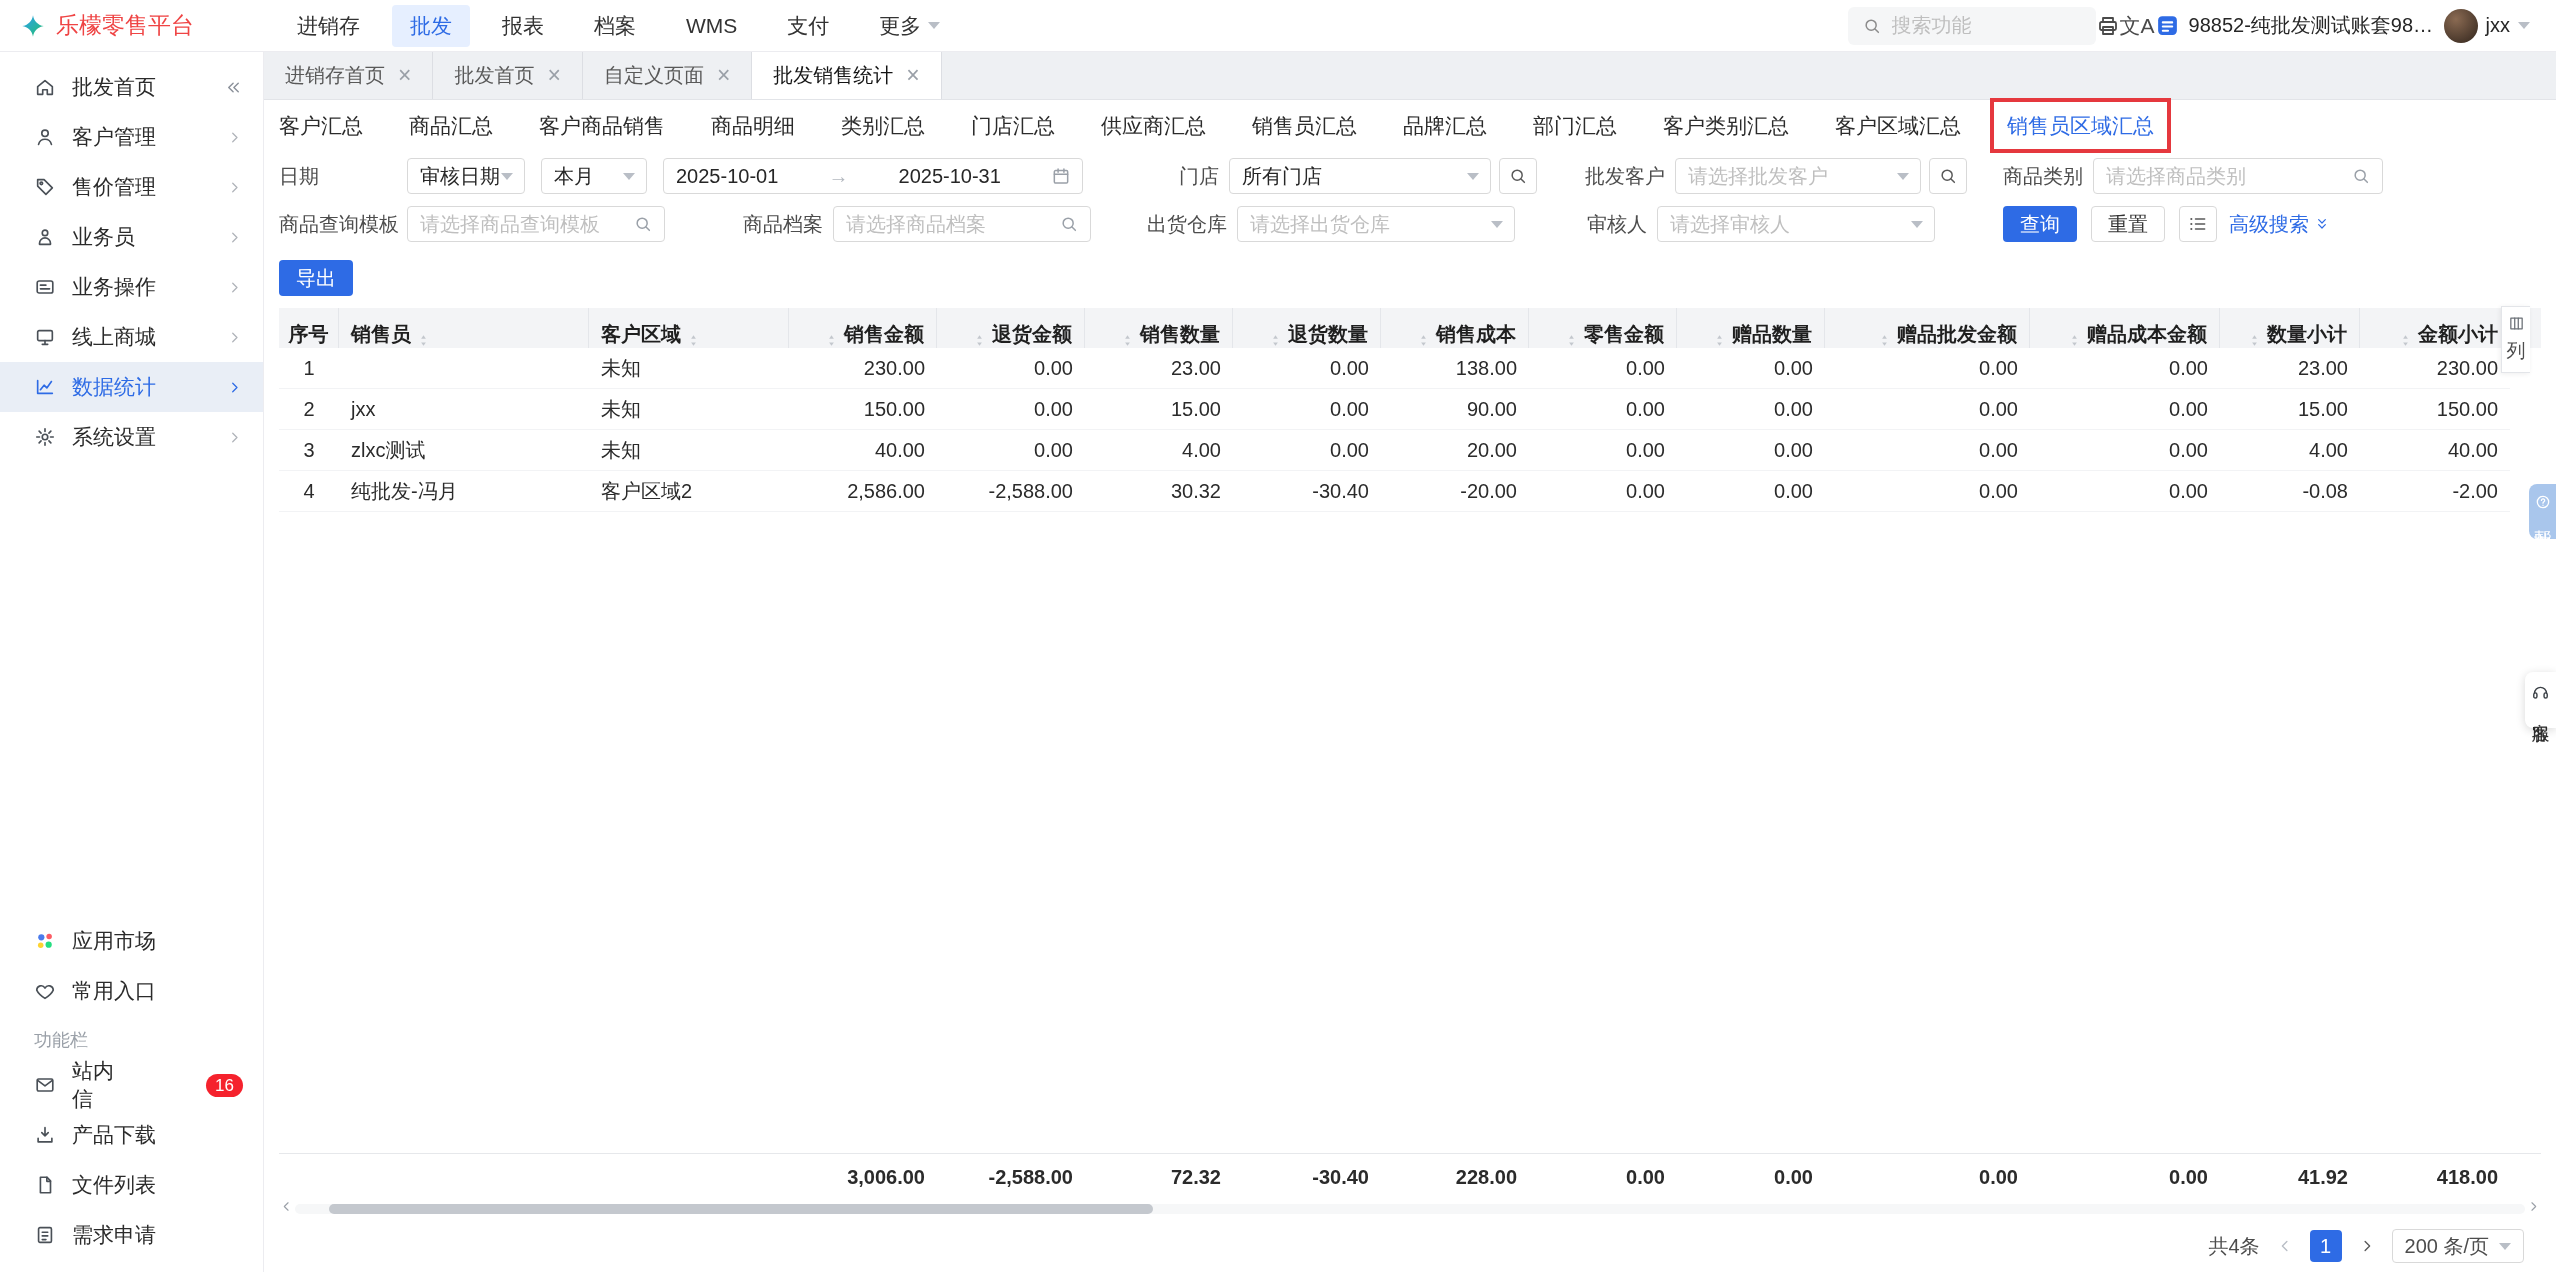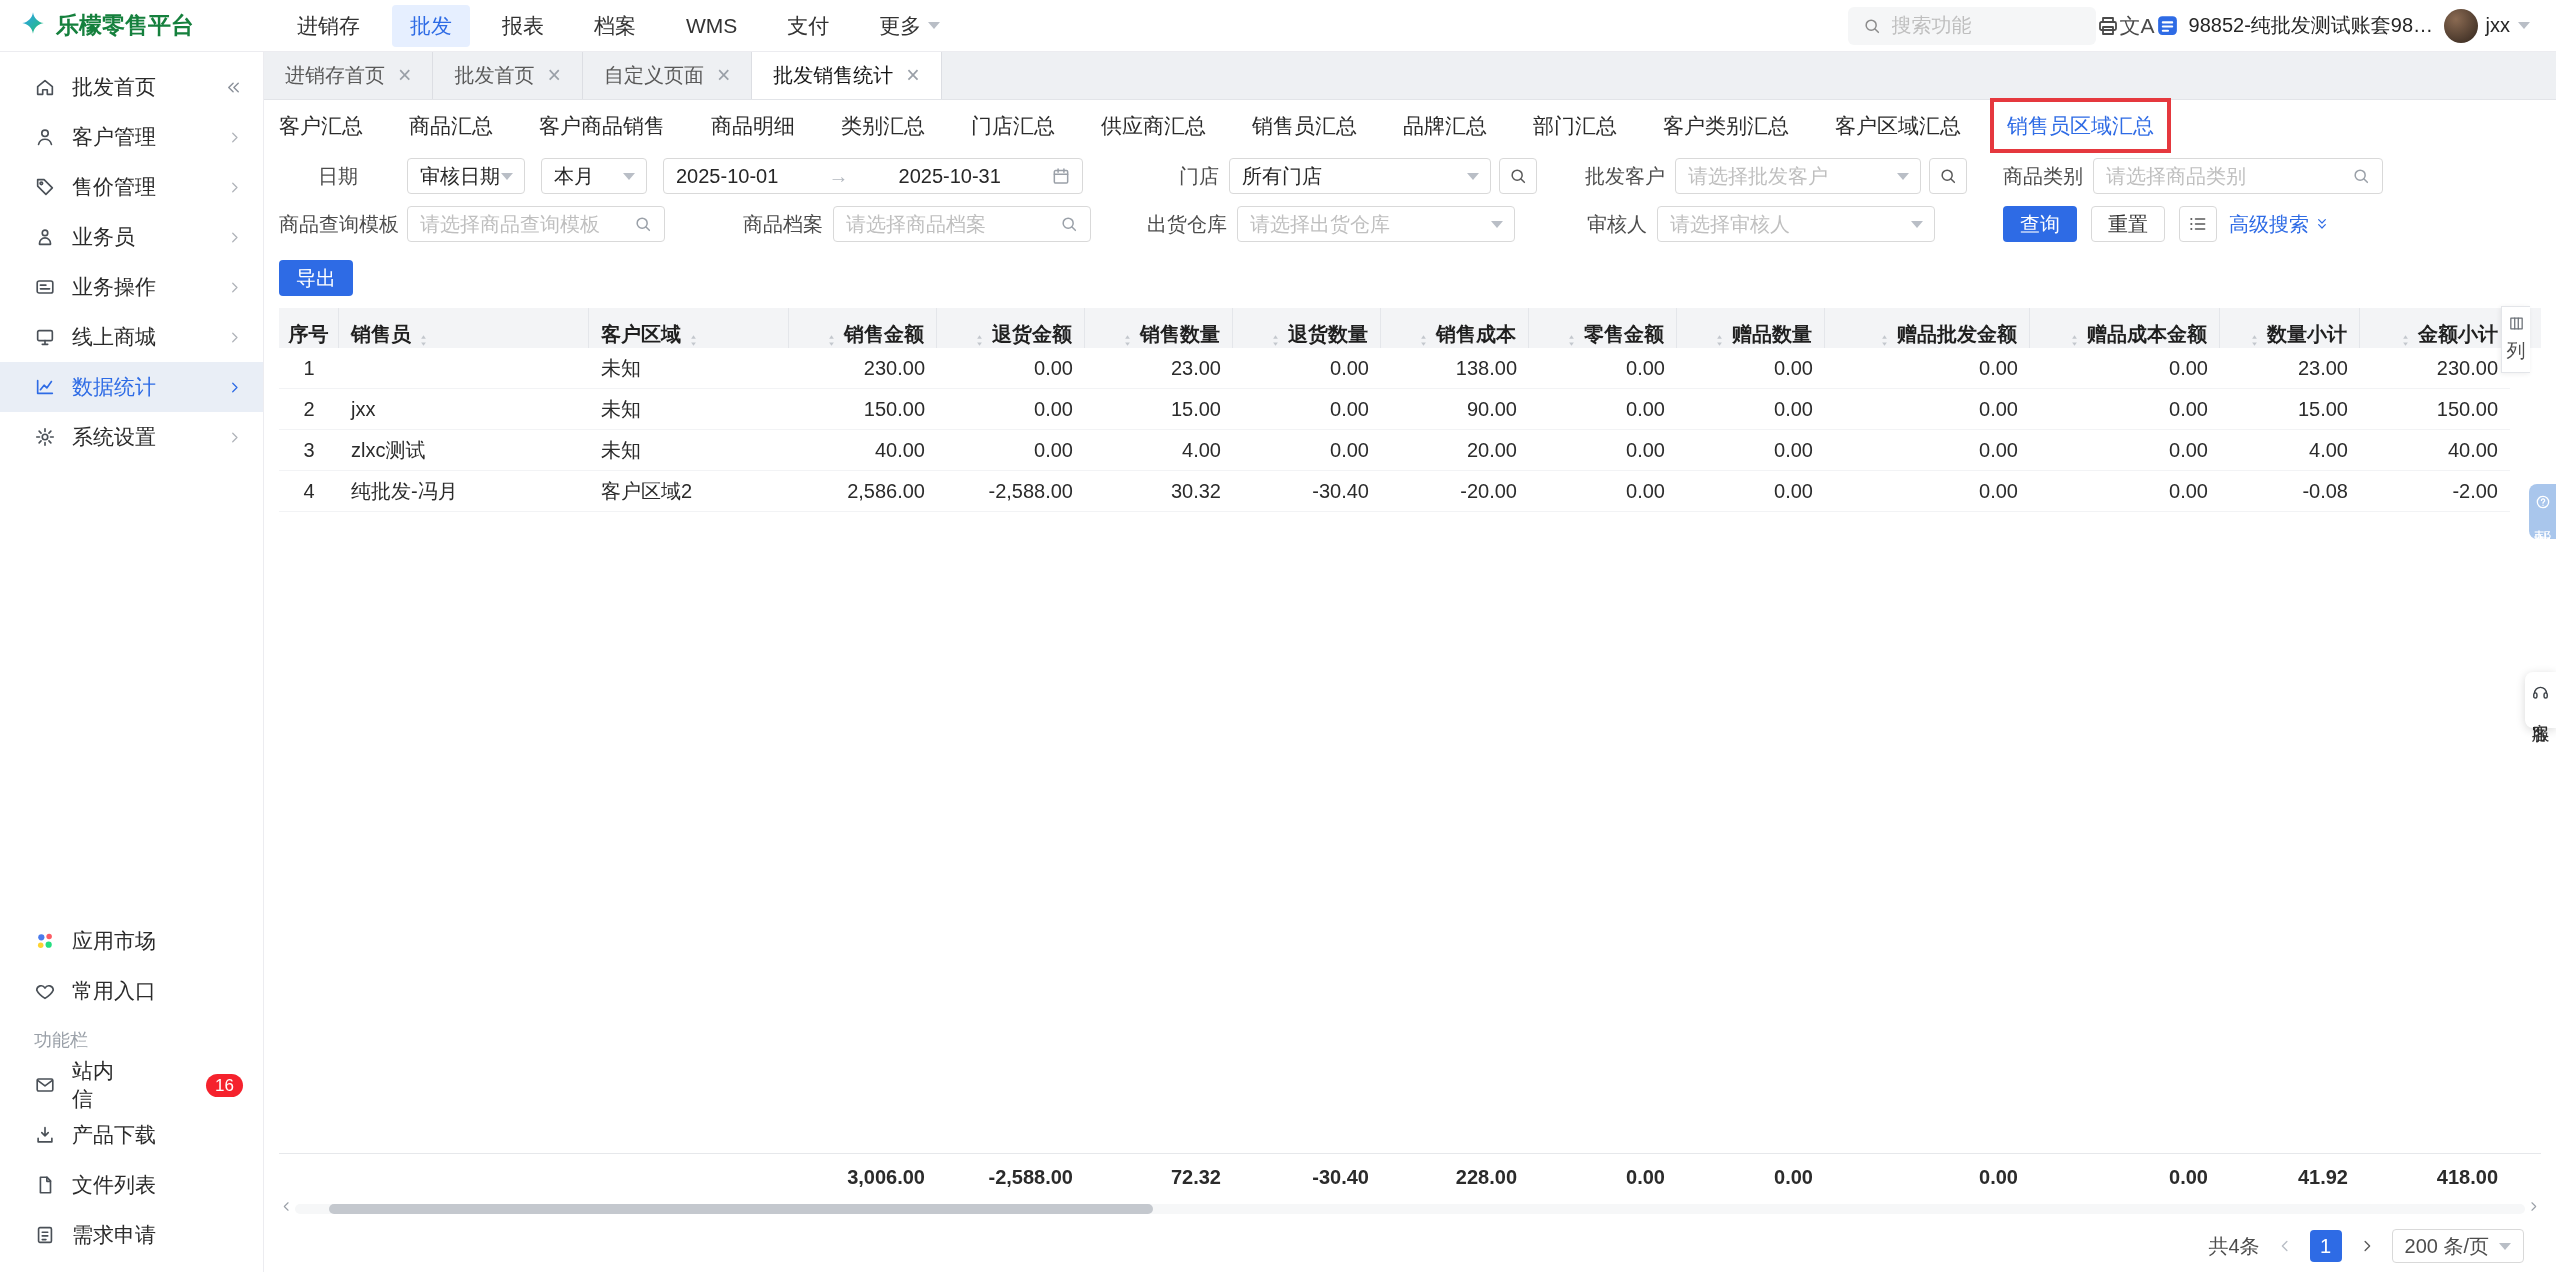--- a/index.html
+++ b/index.html
@@ -7,21 +7,21 @@
     font-family:"Liberation Sans","DejaVu Sans",sans-serif;color:#262626}
   .app{position:relative;width:2556px;height:1272px;background:#fff}
   :root{--blue:#2e6be5;--blue-bg:#e6efff;--bd:#d9d9d9;--ph:#bfbfbf;--red:#f5222d}
 
   .icon{display:inline-flex;align-items:center;justify-content:center}
   .icon svg{width:22px;height:22px;fill:none;stroke:currentColor;stroke-width:1.8;stroke-linecap:round;stroke-linejoin:round}
 
   
   .topbar{position:absolute;left:0;top:0;right:0;height:52px;background:#fff;border-bottom:1px solid #ececf0;
     display:flex;align-items:center;padding:0 26px 0 20px;z-index:10}
-  .logo{display:flex;align-items:flex-start;gap:10px;font-size:23px;font-weight:bold;color:#15803d;width:225px;flex-shrink:0}
+  .logo{display:flex;align-items:center;gap:10px;font-size:23px;font-weight:normal;color:#ef4444;width:225px;flex-shrink:0}
   .logo .icon svg{width:26px;height:26px}
   .topnav{display:flex;align-items:center;gap:14px;margin-left:34px}
   .nav-item{font-size:21px;color:#333;padding:7px 18px;border-radius:4px;cursor:pointer;display:flex;align-items:center;gap:7px;white-space:nowrap}
   .nav-item.active{background:var(--blue-bg);color:var(--blue)}
   .topbar-right{margin-left:auto;display:flex;align-items:center;}
   .gsearch{display:flex;align-items:center;gap:10px;background:#f5f6f7;border-radius:6px;height:38px;width:248px;padding:0 14px;cursor:text}
   .gsearch .icon{color:#8c8c8c}.gsearch .icon svg{width:20px;height:20px}
   .gsearch input{border:none;outline:none;background:transparent;font-size:20px;width:160px;color:#262626;font-family:inherit}
   .gsearch input::placeholder{color:var(--ph)}
   .tool-icon{color:#4a4a4a;cursor:pointer}
@@ -59,21 +59,21 @@
   .content{flex:1;display:flex;flex-direction:column;min-height:0;background:#fff}
   .subtabs{display:flex;align-items:center;gap:46px;padding:0 15px;height:52px;font-size:21px;color:#2b2b2b;flex-shrink:0}
   .subtab{cursor:pointer;position:relative;white-space:nowrap}
   .subtab.active{color:var(--blue);font-weight:500}
   .hl-box{position:absolute;left:-17px;right:-17px;top:-14px;bottom:-13px;border:4px solid #e5383e;pointer-events:none}
 
   
   .filters{padding:6px 15px 0;flex-shrink:0}
   .f-row{display:flex;align-items:center;margin-bottom:12px}
   .f-label{font-size:20px;color:#4d4d4d;margin-right:10px;white-space:nowrap}
-  .f-first{width:118px;text-align:center;flex-shrink:0}
+  .f-first{width:118px;text-align:left;flex-shrink:0}
   .sel,.inputbox,.daterange{height:36px;border:1px solid var(--bd);border-radius:4px;display:flex;align-items:center;
     padding:0 11px 0 12px;font-size:20px;color:#262626;background:#fff;cursor:pointer;gap:0;flex-shrink:0}
   .sel>span:first-child,.inputbox>.ph{flex:1;white-space:nowrap;overflow:hidden;text-overflow:ellipsis}
   .ph,.sel.placeholder>span:first-child{color:var(--ph)}
   .inputbox .icon,.daterange .icon{color:#9aa0a8}
   .inputbox .icon svg,.daterange .icon svg,.sq-btn .icon svg{width:20px;height:20px}
   .daterange{width:420px;justify-content:space-between}
   .dr-arrow{color:#b3b8bf}
   .sq-btn{width:38px;height:36px;border:1px solid var(--bd);border-radius:4px;background:#fff;display:flex;align-items:center;
     justify-content:center;margin-left:8px;cursor:pointer;color:#595959;flex-shrink:0}

